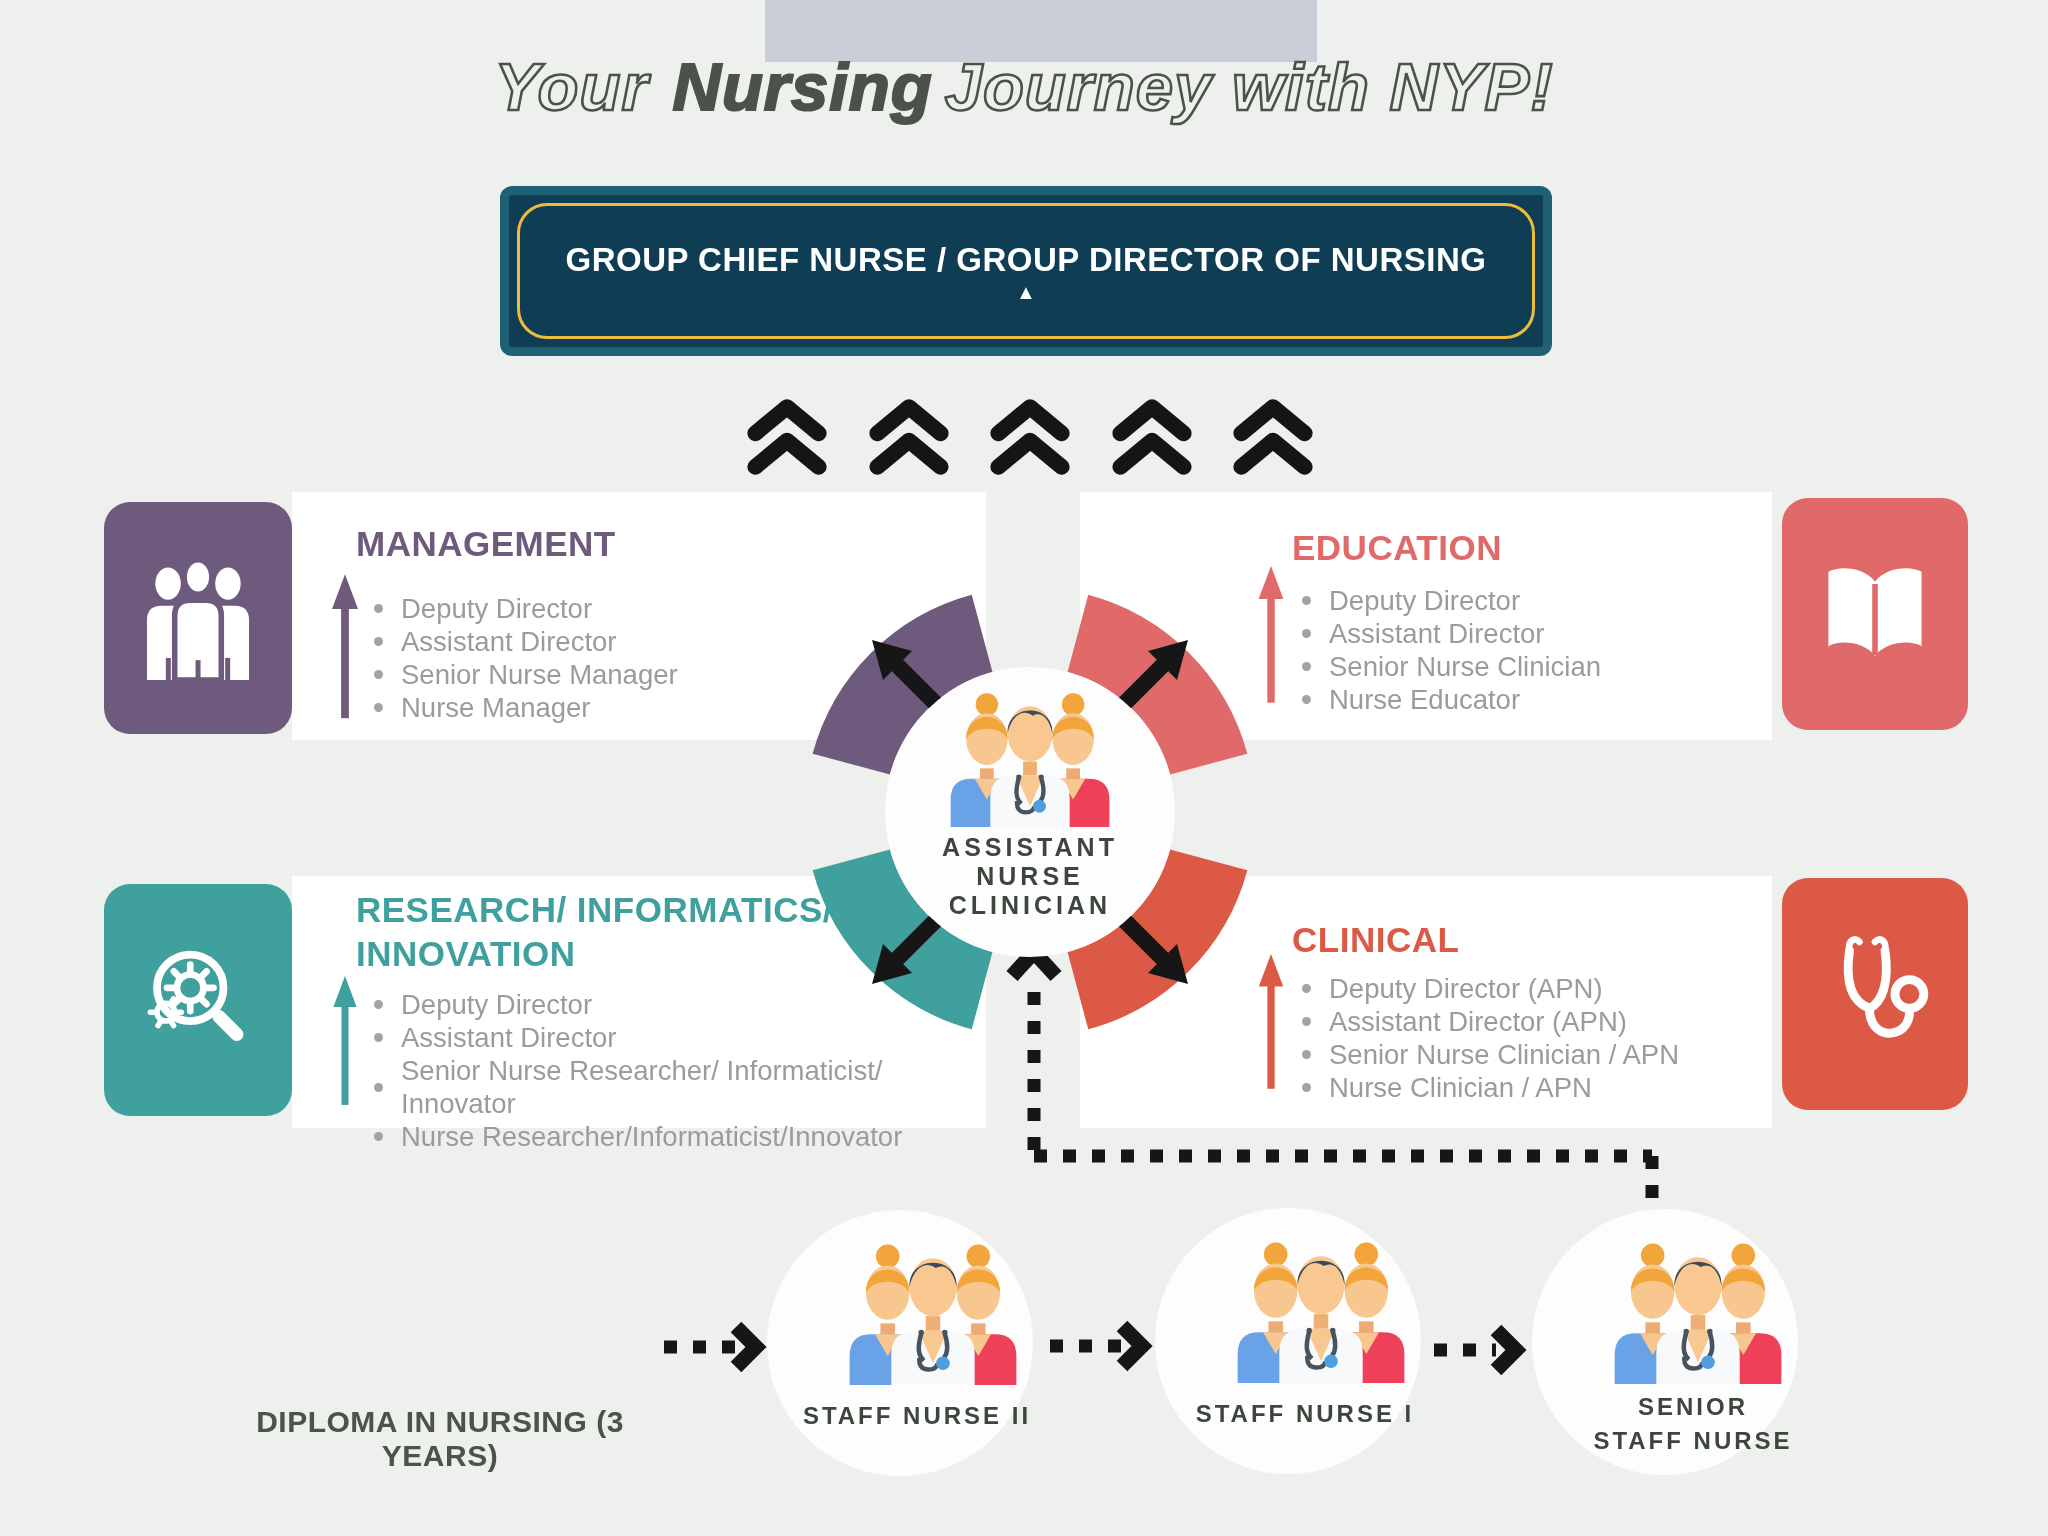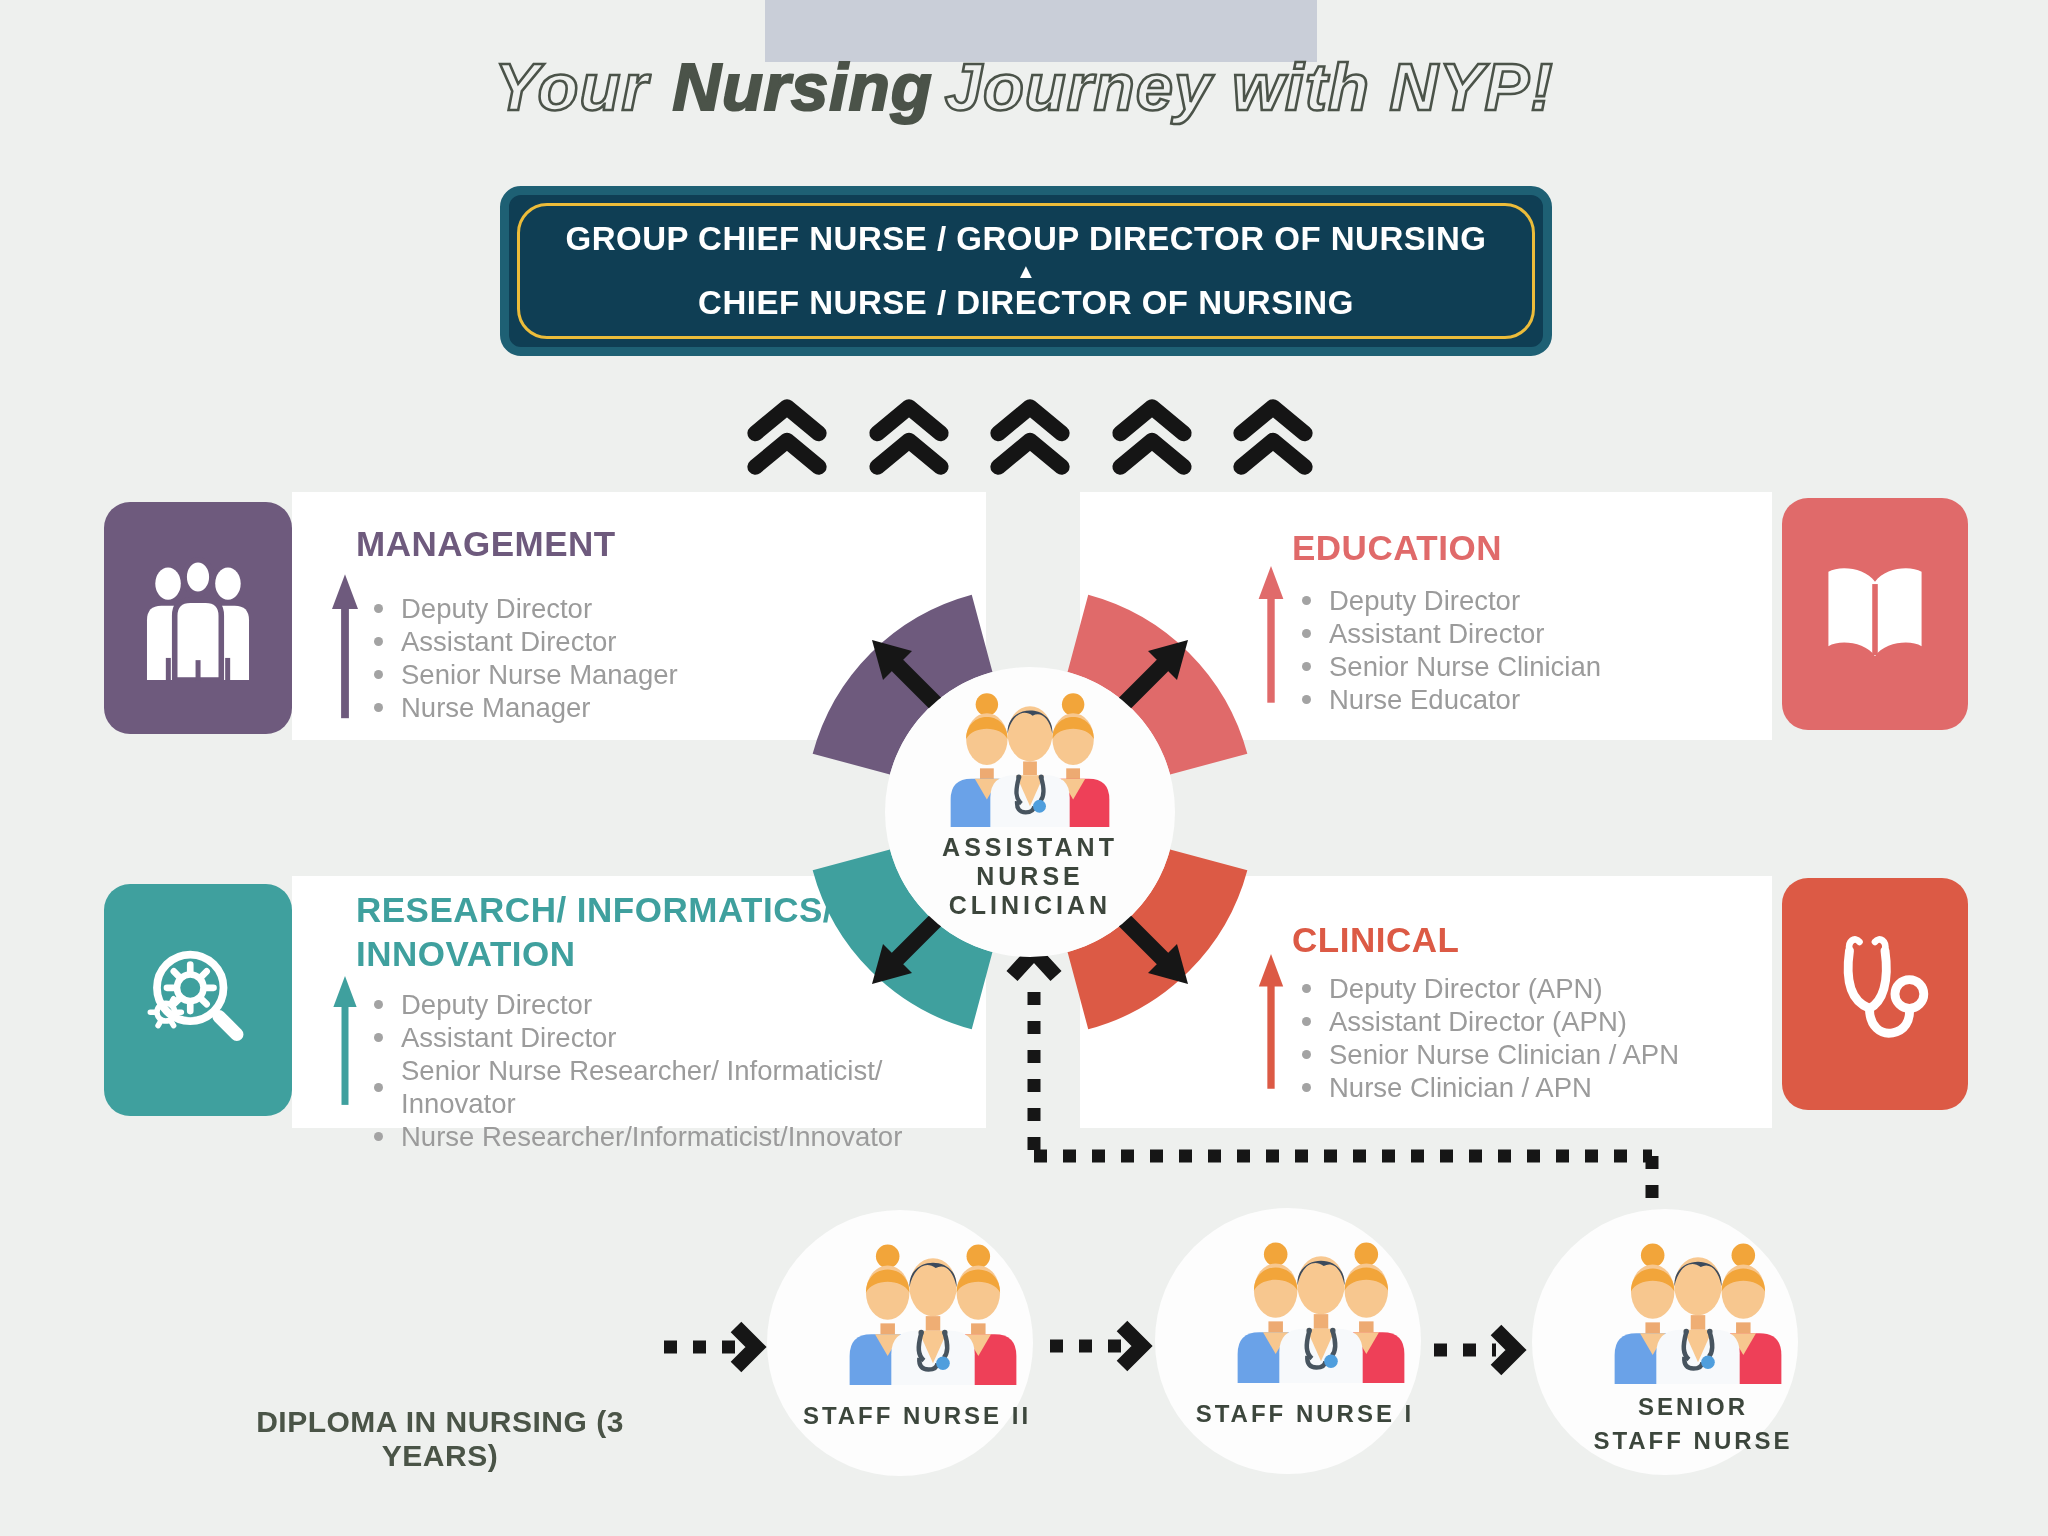--- a/index.html
+++ b/index.html
@@ -12,21 +12,21 @@
 
   
   .title{left:0;top:48px;width:2048px;text-align:center;font-size:67px;font-weight:800;
          font-style:italic;letter-spacing:1px;white-space:nowrap;}
   .t-outline{color:transparent;-webkit-text-stroke:2.6px #4b5349;}
   .t-solid{color:#4b5349;-webkit-text-stroke:2.2px #4b5349;margin:0 12px;}
   .t-outline.first{margin-right:12px;}
 
   
   .banner{left:500px;top:186px;width:1052px;height:170px;background:#0f3e54;
-          border:9px solid #1e6074;border-radius:21px;box-sizing:border-box;
+          border:9px solid #1e6074;border-radius:12px;box-sizing:border-box;
           display:flex;flex-direction:column;align-items:center;justify-content:center;gap:4px;}
   .banner::before{content:"";position:absolute;inset:8px;border:3.5px solid #ecbc3a;border-radius:30px;pointer-events:none;}
   .banner-line{color:#fff;font-size:33px;font-weight:800;letter-spacing:0.5px;z-index:1;}
   .banner-tri{color:#fff;font-size:20px;line-height:18px;z-index:1;}
 
   
   .chevrons{left:740px;top:396px;width:580px;height:82px;display:flex;justify-content:space-between;}
   .chevrons svg{width:94px;height:82px;}
 
   
@@ -161,21 +161,20 @@
 
   <div class="abs notch"></div>
 
   <div class="abs title">
     <span class="t-outline first">Your</span><span class="t-solid">Nursing</span><span class="t-outline">Journey with NYP!</span>
   </div>
 
   <div class="abs banner">
     <div class="banner-line">GROUP CHIEF NURSE / GROUP DIRECTOR OF NURSING</div>
     <div class="banner-tri">▲</div>
-    <div class="banner-line">CHIEF NURSE / DIRECTOR OF NURSING</div>
   </div>
 
   <div class="abs chevrons">
     <svg>
         <use href="#dbl-chevron"></use>
       </svg>
     <svg>
         <use href="#dbl-chevron"></use>
       </svg>
     <svg>

